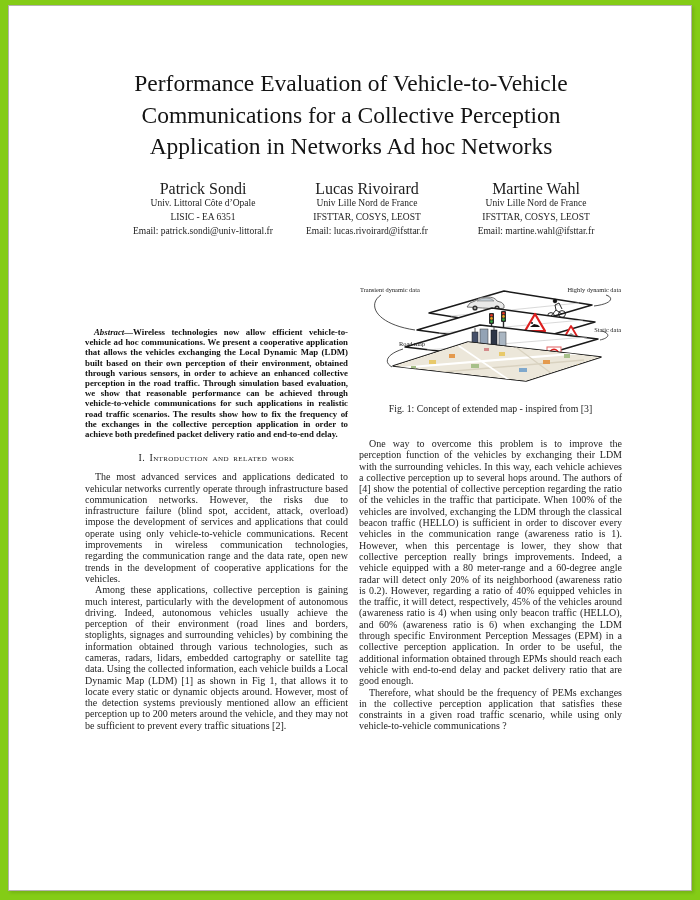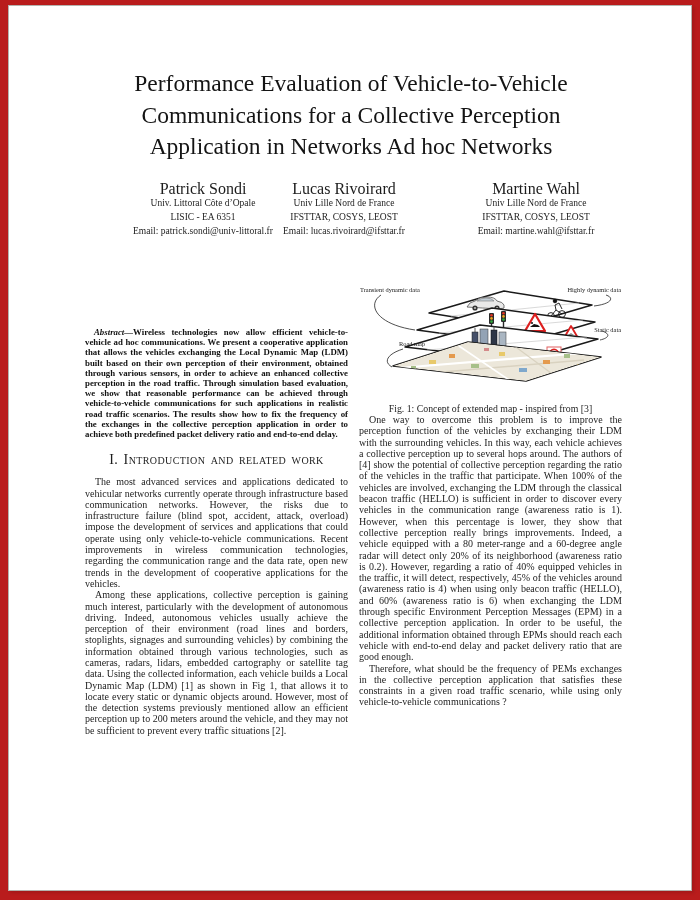--- a/index.html
+++ b/index.html
@@ -1,46 +1,46 @@
 <!DOCTYPE html>
 <html><head>
 <meta charset="utf-8">
 <style>
   * { margin:0; padding:0; box-sizing:border-box; }
   html,body { width:700px; background:#f0efec; }
   body { font-family:"Liberation Serif","DejaVu Serif",serif; color:#1c1c1c; }
-  .canvas { position:relative; width:700px; height:900px; background:#b91c1c; overflow:hidden; }
+  .canvas { position:relative; width:700px; height:900px; background:#84cc16; overflow:hidden; }
   .page {
     position:absolute; left:8px; top:5px; width:684px; height:886px;
     background:#ffffff; border:1px solid #b5b3ae;
     box-shadow:2px 2px 3px rgba(0,0,0,0.12);
   }
   .title {
     position:absolute; top:62px; left:40px; width:604px;
     text-align:center; font-size:23.5px; line-height:31.5px; color:#141414;
   }
   .title span { display:block; }
   .authors-row { position:absolute; top:176px; left:0; width:684px; }
   .author { position:absolute; width:240px; text-align:center; font-size:9.5px; line-height:14px; }
   .author .name { font-size:16px; }
   .author-1 { left:74px; }
-  .author-2 { left:215px; }
+  .author-2 { left:238px; }
   .author-3 { left:407px;text-align:center; }
   .col { position:absolute; width:263px; text-align:justify; }
   .col-left  { left:76px;  top:277px;margin-top:44px; }
   .col-right { left:350px; top:274px; }
   .abstract { font-weight:bold; font-size:8.8px; line-height:10.2px; text-indent:9px; color:#111; }
   .abstract .abs-label { font-style:italic; }
   .sec-heading {
-    text-align:center; font-variant:small-caps; font-size:14px;
+    text-align:center; font-variant:small-caps; font-size:10px;
     letter-spacing:0.4px; word-spacing:1.5px; margin-top:13px; margin-bottom:8px;
   }
   .para { font-size:10px; line-height:11.3px; text-indent:10px; }
   .figure-wrap { width:263px; }
-  .fig-caption { text-align:center; font-size:9.8px; margin-top:5px; }
+  .fig-caption { text-align:center; font-size:9.8px; margin-top:5px; margin-bottom:24px; }
   svg .lbl { font-family:"Liberation Serif","DejaVu Serif",serif; font-size:6.4px; fill:#222; }
   .sheet { fill:#ffffff; stroke:#1a1a1a; stroke-width:1.5; stroke-linejoin:round; }
   .lane  { stroke:#c8c8c8; stroke-width:0.7; }
   .swoosh { fill:none; stroke:#222; stroke-width:0.8; }
 </style>
 </head>
 <body>
 
 <div class="canvas">
   <div class="page">

